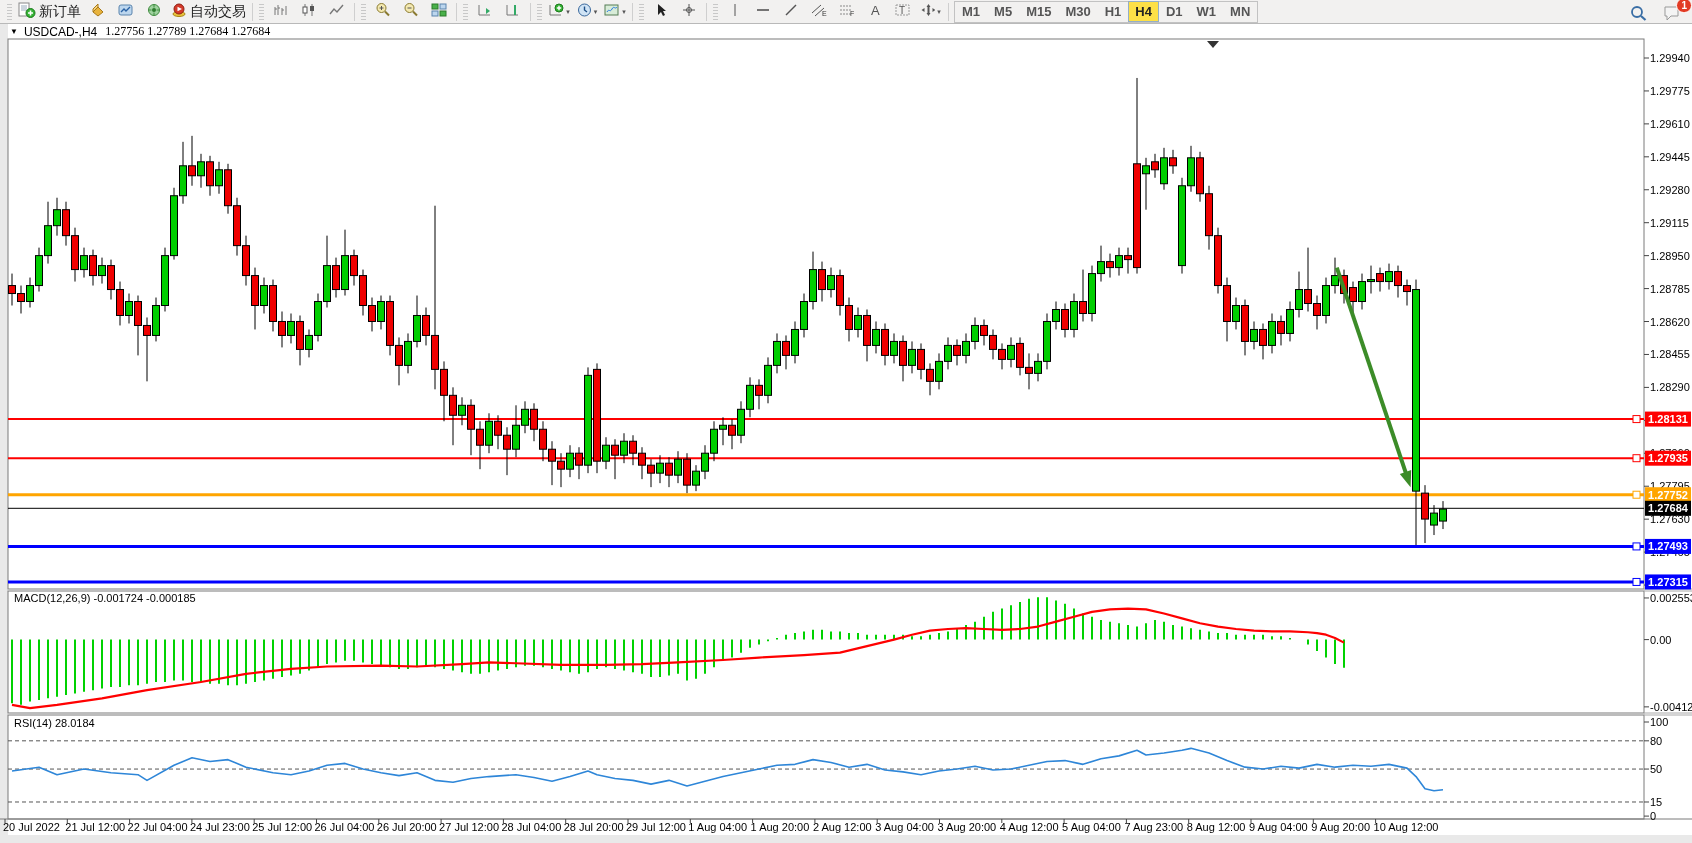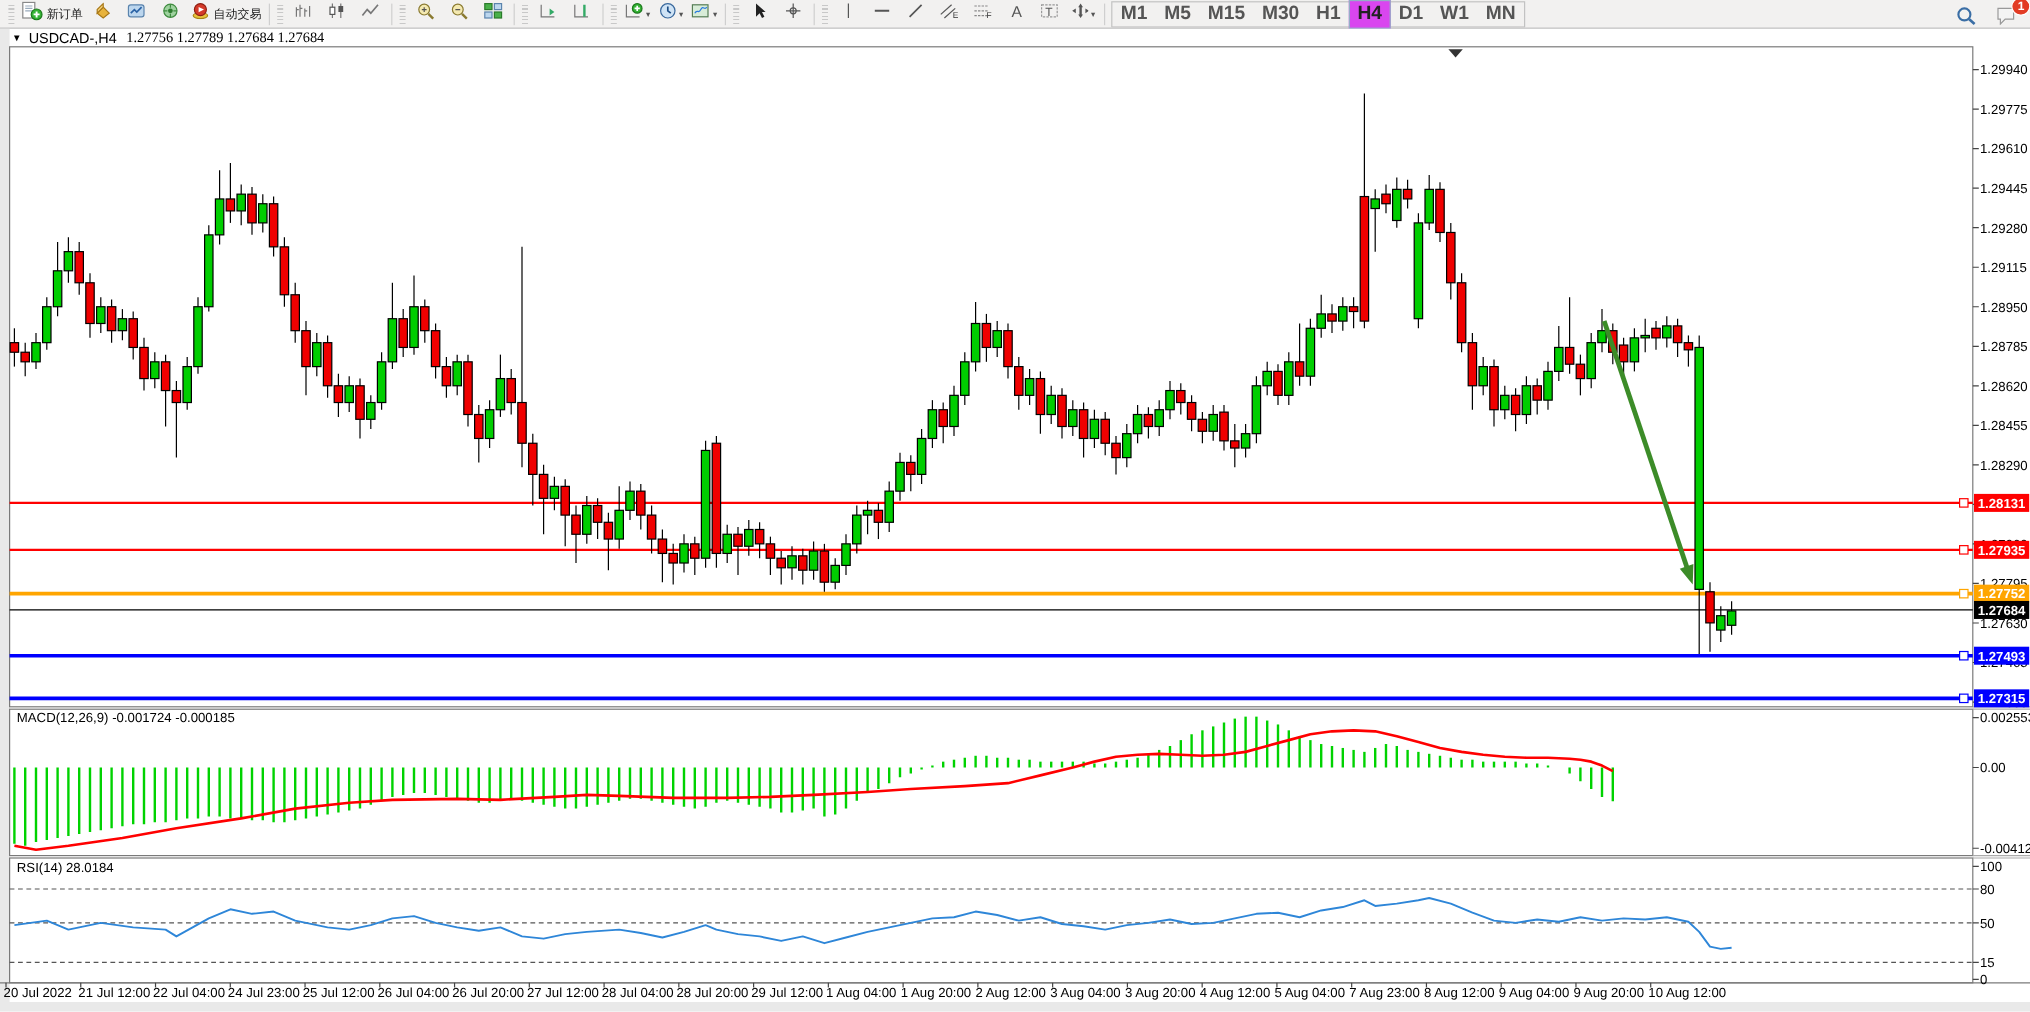--- a/index.html
+++ b/index.html
@@ -2,25 +2,25 @@
 <html><head>
 <meta charset="utf-8">
 <style>
   html,body{margin:0;padding:0;background:#e8e8e8;}
   #app{position:relative;width:1692px;height:843px;background:#ffffff;font-family:"Liberation Sans",sans-serif;overflow:hidden;}
   
   #toolbar{position:absolute;left:0;top:0;width:1692px;height:24px;background:#f2f1f0;border-bottom:1px solid #b9b9b9;display:flex;align-items:center;box-sizing:border-box;padding-left:4px;}
   .grip{width:5px;height:16px;margin:0 3px;background-image:repeating-linear-gradient(to bottom,#c8c8c8 0 1px,transparent 1px 3px);}
   .tsep{width:1px;height:18px;background:#cfcfcf;margin:0 3px;}
   .tbtn{height:20px;min-width:22px;display:flex;align-items:center;justify-content:center;padding:0 2px;border:1px solid transparent;border-radius:2px;color:#333;cursor:default;}
-  .tbtn .blabel{font-size:10px;margin-left:3px;color:#222;white-space:nowrap;}
+  .tbtn .blabel{font-size:14px;margin-left:3px;color:#222;white-space:nowrap;}
   .tbtn .dd{font-size:7px;color:#555;margin-left:2px;}
   .tfgroup{display:flex;align-items:center;height:20px;border:1px solid #c2c2c2;background:#f2f1f0;margin:0 2px;}
-  .tfbtn{font-size:16px;font-weight:bold;color:#555;padding:2px 6px;border:1px solid transparent;}
-  .tfbtn.active{background:#d946ef;border:1px solid #94aec6;color:#222;}
+  .tfbtn{font-size:13px;font-weight:bold;color:#555;padding:2px 6px;border:1px solid transparent;}
+  .tfbtn.active{background:#fde047;border:1px solid #94aec6;color:#222;}
   #right-tools{position:absolute;right:6px;top:2px;display:flex;align-items:center;gap:6px;}
   .badge{position:absolute;right:-7px;top:-5px;background:#e23b24;color:#fff;font-size:10px;font-weight:bold;border-radius:8px;padding:0 4px;line-height:13px;border:1px solid #fff;}
   
   #titlebar{position:absolute;left:0;top:24px;width:1692px;height:15px;background:#ffffff;display:flex;align-items:center;font-size:12px;color:#000;}
   #titlebar .tri{font-size:8px;margin:0 6px 0 10px;color:#000;}
   #titlebar .quote{margin-left:8px;font-family:Liberation Serif, serif;}
   
   #chart-svg{position:absolute;left:0;top:0;width:1692px;height:843px;}
   svg text{font-family:"Liberation Sans",sans-serif;}
 </style>

